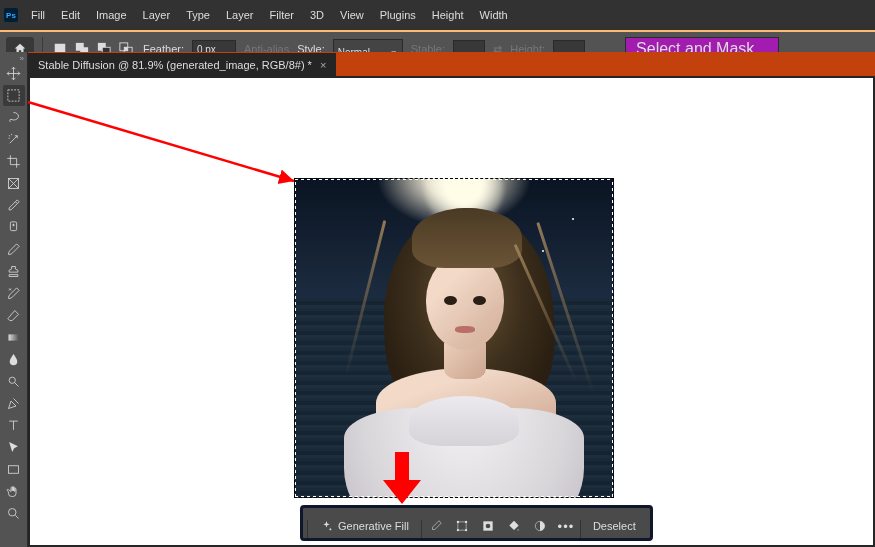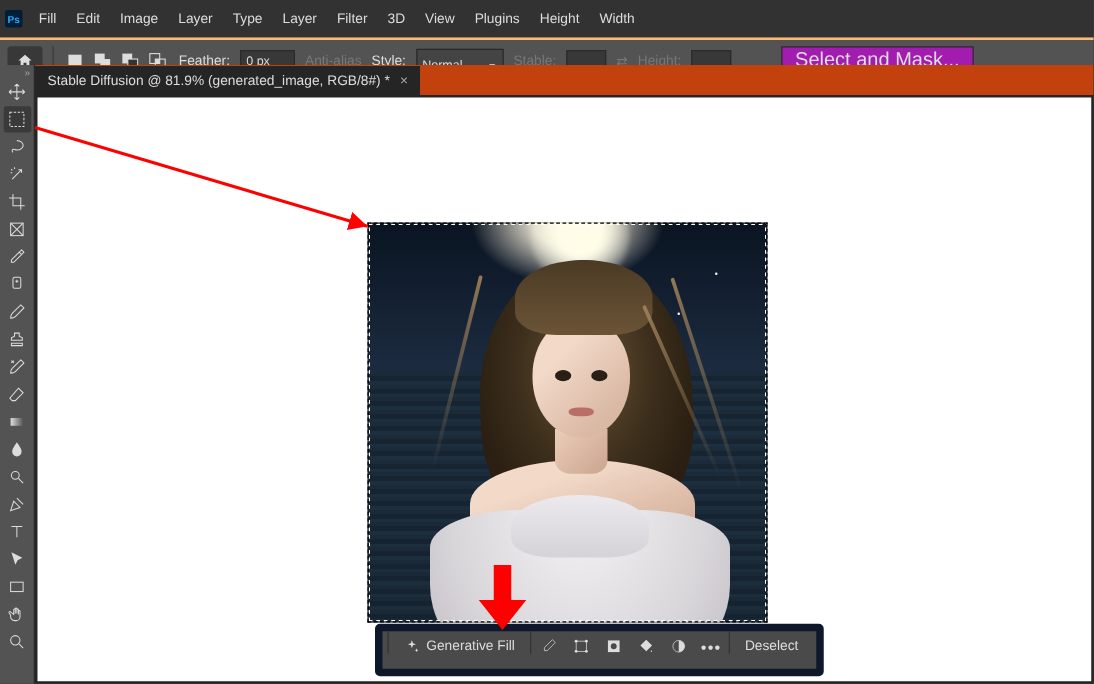--- a/index.html
+++ b/index.html
@@ -38,21 +38,21 @@
   .face{position:absolute;top:76px;left:132px;width:78px;height:96px;background:linear-gradient(135deg,#f2d9c8 30%,#d9b8a4 80%);border-radius:48% 48% 50% 50%}
   .eye{position:absolute;width:13px;height:9px;background:#2a1f14;border-radius:50%;top:42px}
   .eye.l{left:18px}.eye.r{right:18px}
   .lips{position:absolute;width:20px;height:7px;background:#b96f68;border-radius:40%;top:72px;left:29px}
   .neck{position:absolute;top:165px;left:150px;width:42px;height:36px;background:linear-gradient(135deg,#ecceba,#caa48e);border-radius:0 0 30% 30%}
   .shoulders{position:absolute;top:190px;left:82px;width:180px;height:70px;background:linear-gradient(160deg,#f2d9c8 30%,#d2ad98 90%);border-radius:50% 50% 20% 20%}
   .dress{position:absolute;top:230px;left:50px;width:240px;height:150px;background:radial-gradient(ellipse at 50% 0%,#f5f3f4,#d9d6da 60%,#bcb8c0);border-radius:30% 30% 50% 50%/20% 20% 60% 60%}
   .dress-bust{position:absolute;top:218px;left:115px;width:110px;height:50px;background:linear-gradient(180deg,#eceaee,#d5d2d8);border-radius:50% 50% 30% 30%}
   .strand{position:absolute;width:3px;background:linear-gradient(180deg,rgba(160,130,90,.9),transparent);border-radius:2px}
   .marquee{position:absolute;left:264px;top:100px;width:320px;height:320px;border:1px dashed #000;box-sizing:border-box;pointer-events:none;background-image:linear-gradient(90deg,#fff 50%,transparent 50%),linear-gradient(90deg,#fff 50%,transparent 50%),linear-gradient(0deg,#fff 50%,transparent 50%),linear-gradient(0deg,#fff 50%,transparent 50%);background-size:6px 1px,6px 1px,1px 6px,1px 6px;background-position:0 0,0 100%,0 0,100% 0;background-repeat:repeat-x,repeat-x,repeat-y,repeat-y}
-  .ctx-bar{position:absolute;left:270px;bottom:4px;height:30px;background:#4a4a4a;border:6px solid #0f172a;border-radius:4px;display:flex;align-items:flex-start;padding:0 4px;gap:2px}
+  .ctx-bar{position:absolute;left:270px;bottom:4px;height:30px;background:#4a4a4a;border:3px solid #0f172a;border-radius:4px;display:flex;align-items:flex-end;padding:0 4px;gap:2px}
   .ctx-btn{height:24px;padding:0 10px;background:transparent;display:flex;align-items:center;gap:5px;color:#ddd;font-size:11px;border-radius:3px}
   .ctx-ico{width:24px;height:24px;display:flex;align-items:center;justify-content:center;color:#ddd}
   .ctx-sep{width:1px;height:18px;background:#333}
   .arrow-line{position:absolute;pointer-events:none;z-index:50}
   .big-arrow{position:absolute;pointer-events:none;z-index:50}
 </style>
 </head>
 <body>
 
 <div class="menubar">

